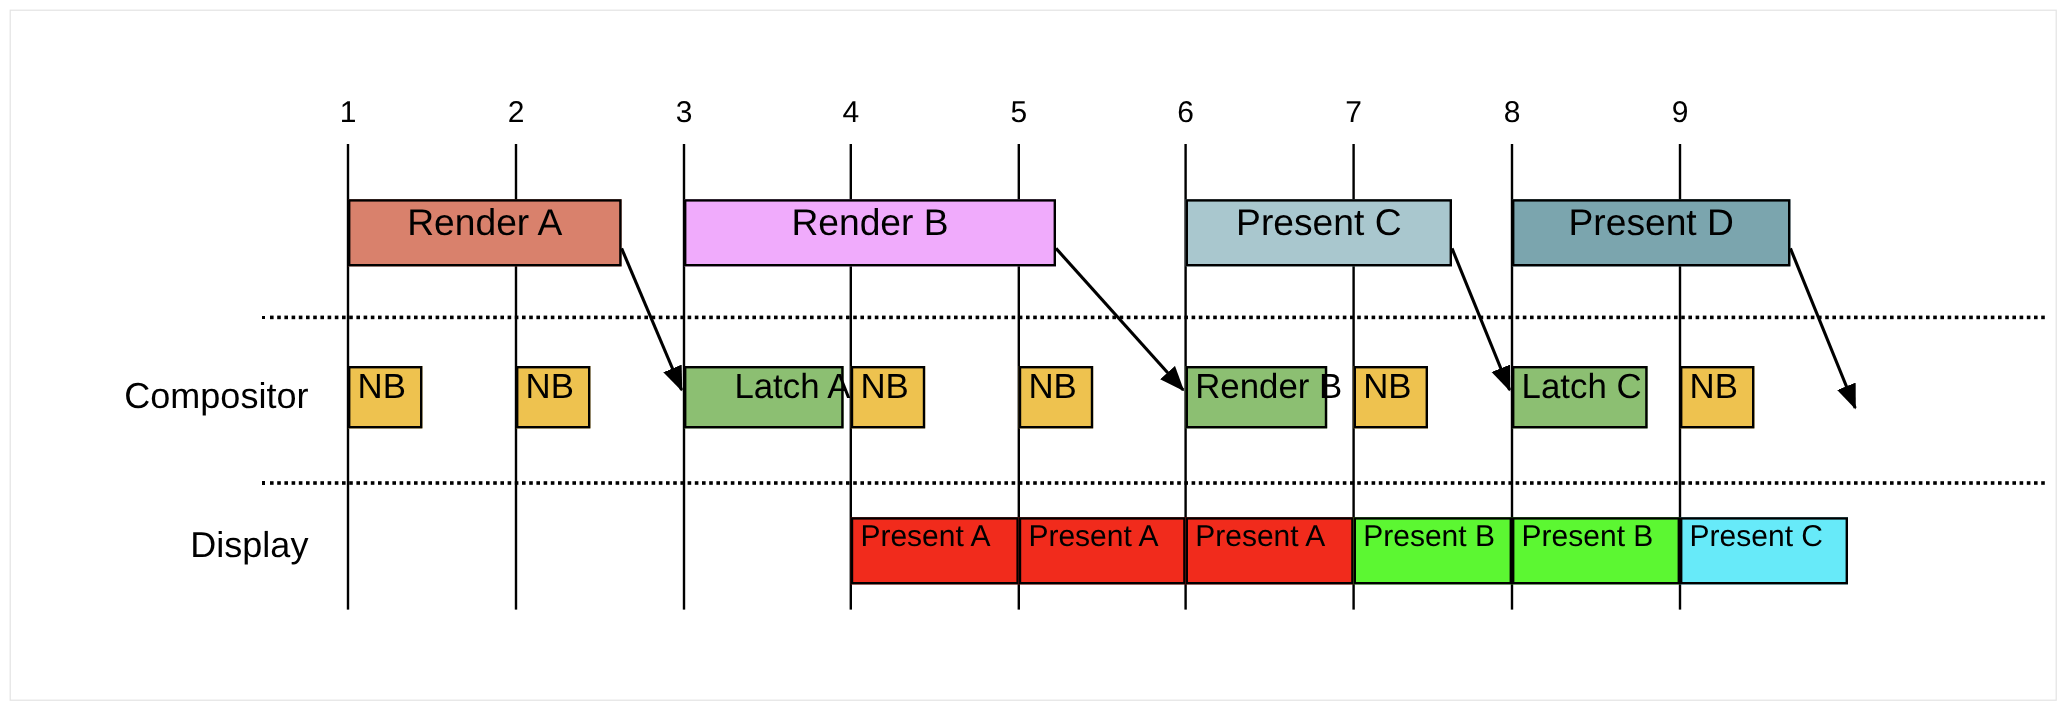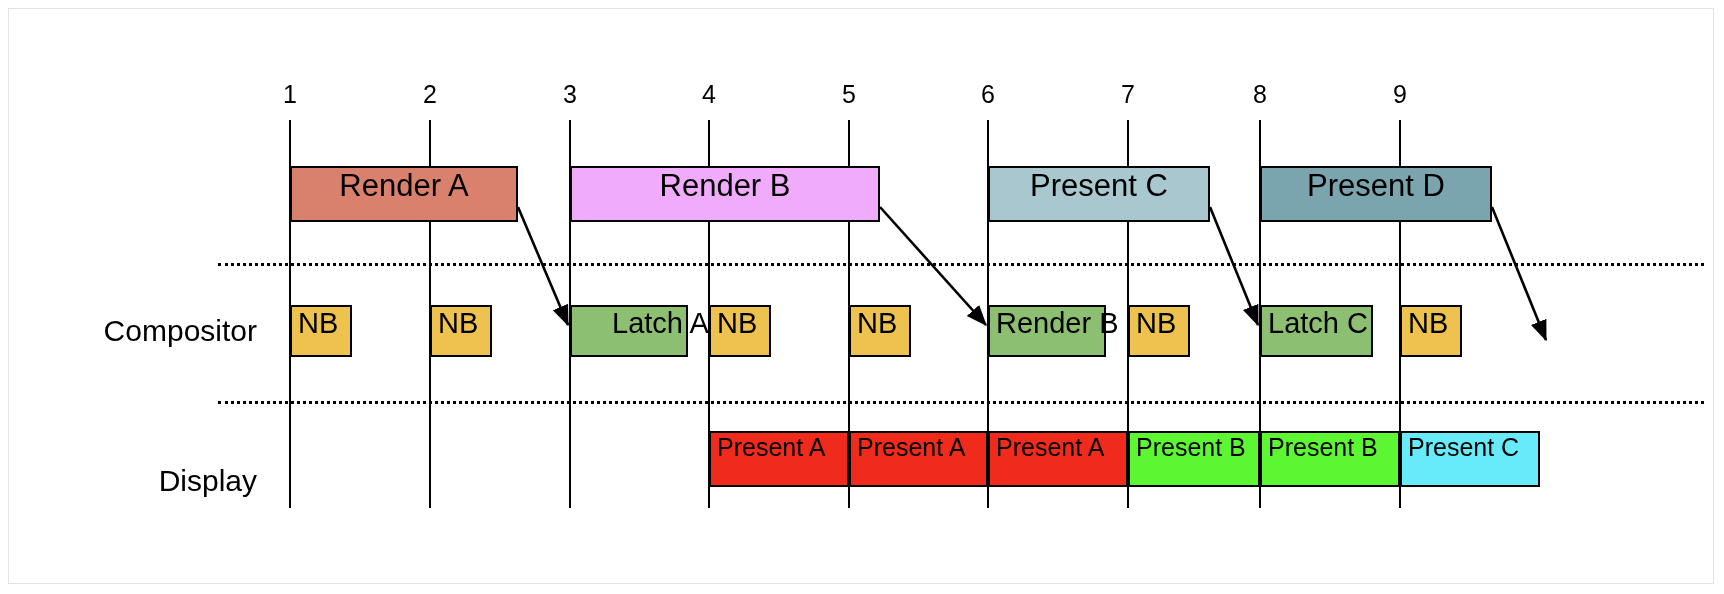--- a/index.html
+++ b/index.html
@@ -65,21 +65,21 @@
   .row-label {
     position: absolute;
     right: 1467px;
     font-size: 30px;
     color: #000000;
     white-space: nowrap;
     text-align: right;
   }
   #label-application { top: 178px; }
   #label-compositor  { top: 301px; margin-top: 13px; }
-  #label-display     { top: 464px; }
+  #label-display     { top: 438px; }
 
   
   .box {
     position: absolute;
     box-sizing: border-box;
     border: 2px solid #000000;
     display: flex;
     align-items: flex-start;
     color: #000000;
     overflow: visible;
@@ -164,21 +164,21 @@
         <span>Present D</span>
       </div>
     </div>
   <div id="comp-layer">
       <div class="box box-comp" style="left: 290px; width: 62px; background: rgb(238, 194, 79);">
         <span>NB</span>
       </div>
       <div class="box box-comp" style="left: 430px; width: 62px; background: rgb(238, 194, 79);">
         <span>NB</span>
       </div>
-      <div class="box box-comp" style="left: 570px; width: 118px; background: rgb(140, 191, 114); padding-left: 40px;">
+      <div class="box box-comp" style="left: 570px; width: 133px; background: rgb(140, 191, 114); padding-left: 40px;">
         <span>Latch A</span>
       </div>
       <div class="box box-comp" style="left: 709px; width: 62px; background: rgb(238, 194, 79);">
         <span>NB</span>
       </div>
       <div class="box box-comp" style="left: 849px; width: 62px; background: rgb(238, 194, 79);">
         <span>NB</span>
       </div>
       <div class="box box-comp" style="left: 988px; width: 118px; background: rgb(140, 191, 114);">
         <span>Render B</span>

